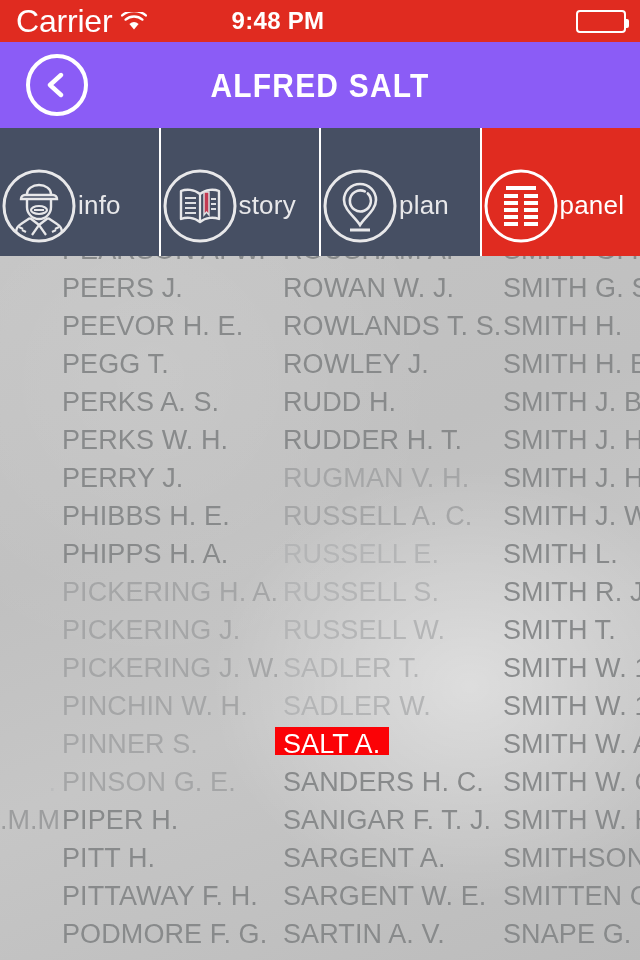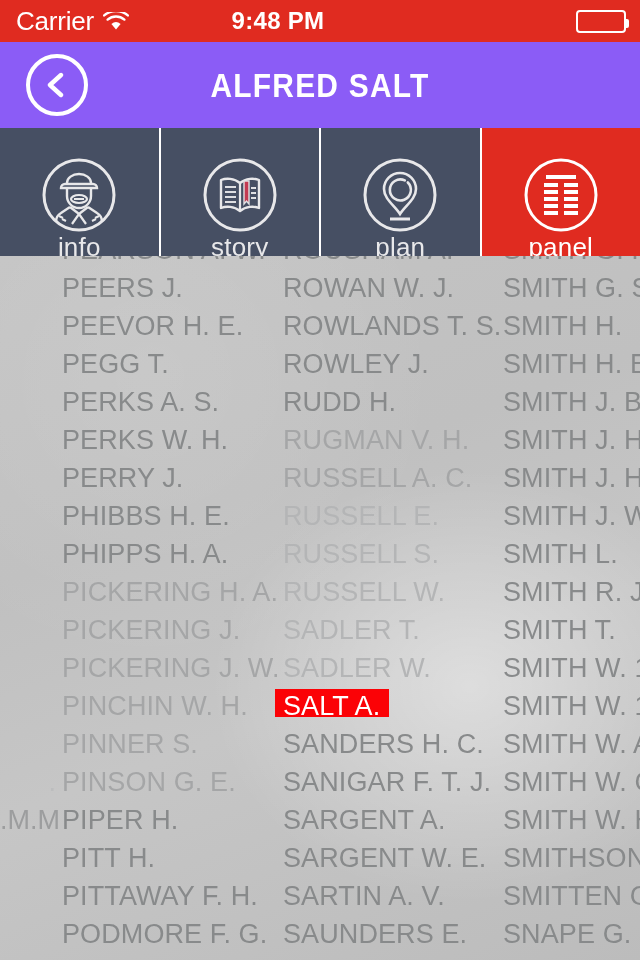--- a/index.html
+++ b/index.html
@@ -14,21 +14,21 @@
   
   .status-bar{
     position:absolute; top:0; left:0; width:640px; height:42px;
     background:#e02b20;
     display:flex; align-items:center;
     color:#fff;
   }
   .sb-left{
     position:absolute; left:16px; display:flex; align-items:center; gap:9px;
   }
-  .sb-carrier{ font-size:26px; letter-spacing:-0.2px; font-weight:400; }
+  .sb-carrier{ font-size:32px; letter-spacing:-0.2px; font-weight:400; }
   .wifi-icon{ width:26px; height:19px; position:relative; display:block; }
   .sb-center{
     position:absolute; left:0; width:556px; text-align:center;
     font-size:24px; font-weight:600; letter-spacing:0.3px;
   }
   .sb-right{ position:absolute; right:14px; display:flex; align-items:center; }
   .battery{
     width:50px; height:23px; border:2px solid #fff; border-radius:4px;
     position:relative;
   }
@@ -58,21 +58,21 @@
     transform:scaleX(0.88);
   }
 
   
   .tab-bar{
     position:absolute; top:128px; left:0; width:640px; height:128px;
     display:flex;
   }
   .tab{
     flex:1 1 0; background:#464f63;
-    display:flex; flex-direction:column; align-items:center;
+    display:flex; flex-direction:row; align-items:center;
     justify-content:flex-start; padding-top:28px;
     cursor:pointer; position:relative;
     border-right:2px solid #ffffff;
   }
   .tab:last-child{ border-right:none; }
   .tab.active{ background:#e02b20; }
   .tab-icon{ width:78px; height:78px; display:block; }
   .tab-label{
     color:#e8e8ea; font-size:26px; margin-top:-2px; font-weight:400;
     letter-spacing:0.2px;
@@ -256,20 +256,21 @@
         <div class="name">PITT H.</div>
         <div class="name">PITTAWAY F. H.</div>
         <div class="name">PODMORE F. G.</div>
       </div>
     <div class="col col-1" id="col1">
         <div class="name">ROUSHAM A.</div>
         <div class="name">ROWAN W. J.</div>
         <div class="name">ROWLANDS T. S.</div>
         <div class="name">ROWLEY J.</div>
         <div class="name">RUDD H.</div>
+        <div class="name">RUDDER H. T.</div>
         <div class="name faded2">RUGMAN V. H.</div>
         <div class="name faded2">RUSSELL A. C.</div>
         <div class="name faded">RUSSELL E.</div>
         <div class="name faded">RUSSELL S.</div>
         <div class="name faded">RUSSELL W.</div>
         <div class="name faded">SADLER T.</div>
         <div class="name faded">SADLER W.</div>
         <div class="name-row-hl"><span class="name hl">SALT A.</span></div>
         <div class="name">SANDERS H. C.</div>
         <div class="name">SANIGAR F. T. J.</div>

